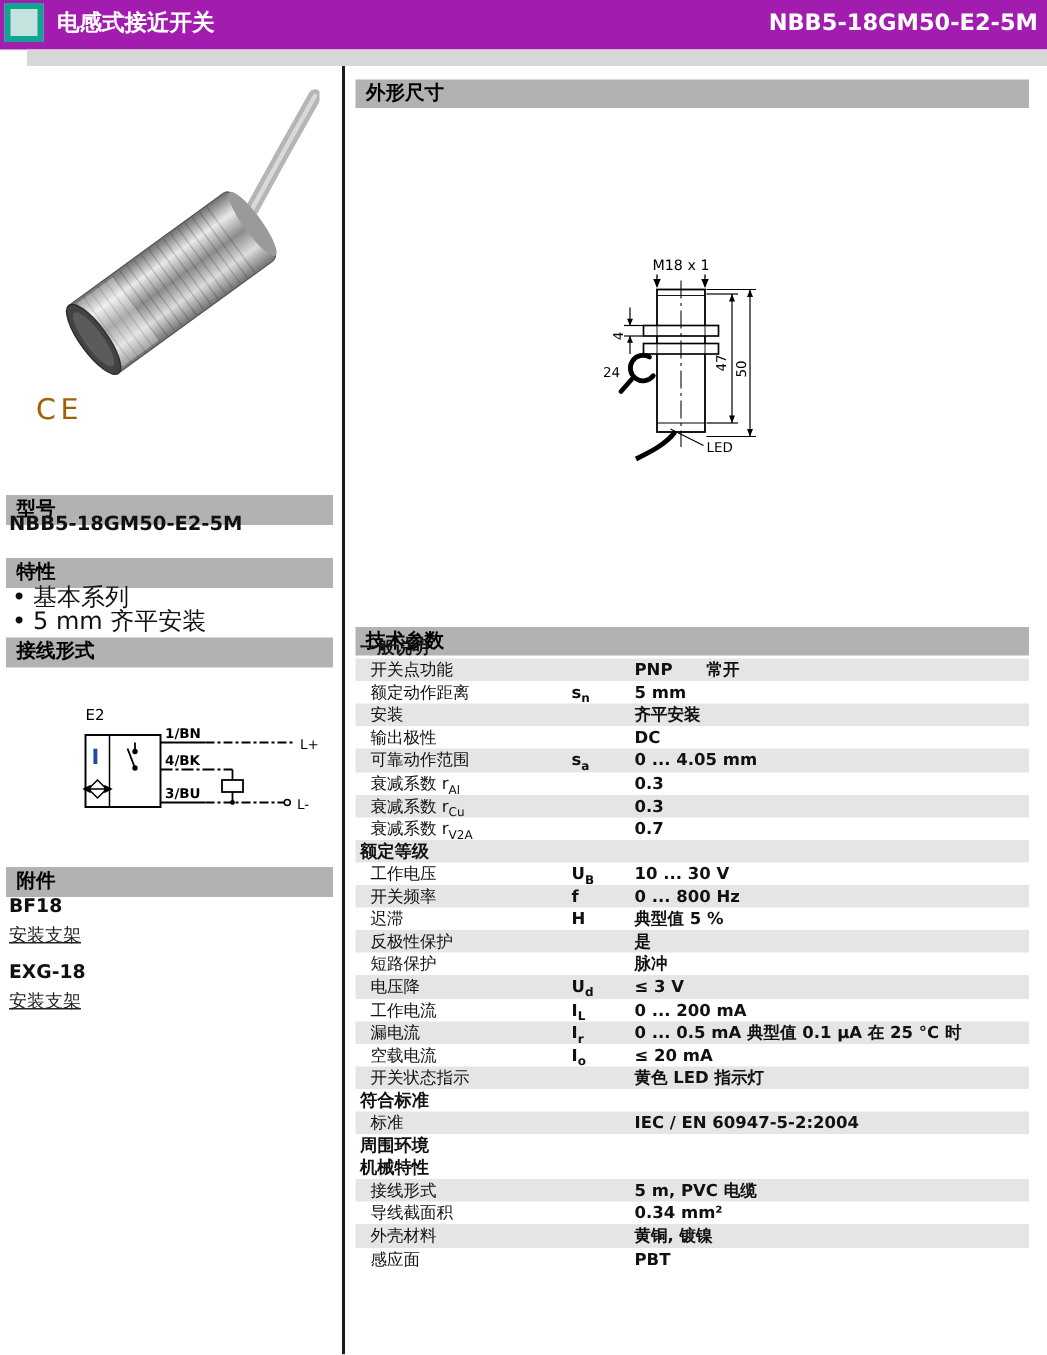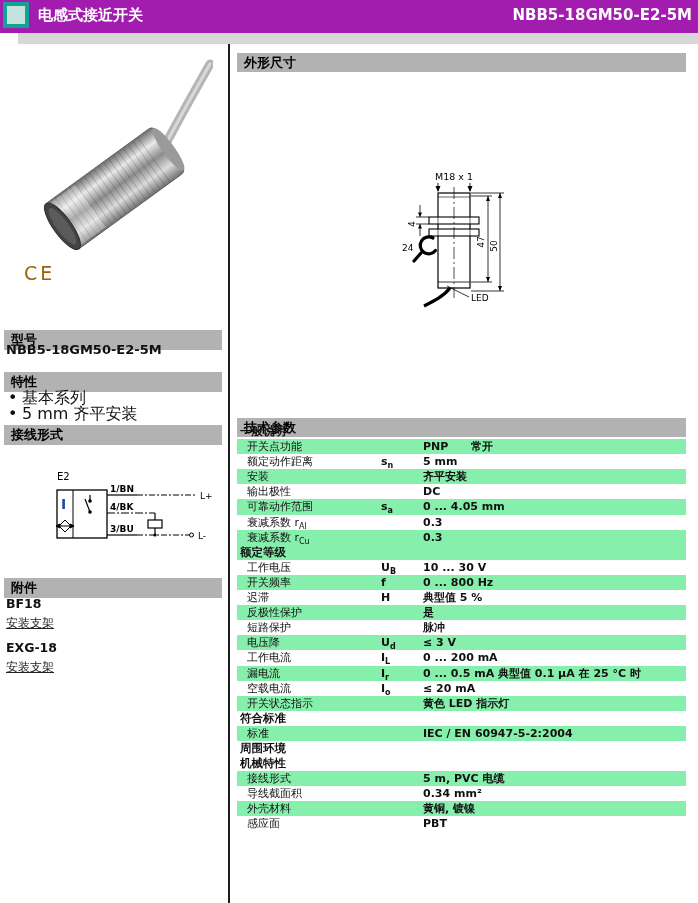--- a/index.html
+++ b/index.html
@@ -29,21 +29,21 @@
   .features li::before{content:"•";position:absolute;left:0;top:0;}
   .wiring{position:absolute;left:42px;top:418px;}
   .accs{position:absolute;left:6px;top:552px;}
   .acc-name{font-size:12.5px;font-weight:700;margin-bottom:4px;}
   .acc-desc{font-size:12px;color:#222;margin-bottom:8px;text-decoration:underline;}
   
   .bar-dims{top:9px;} .bar-tech{top:374px;}
   .drawing{position:absolute;left:150px;top:90px;}
   .tech-table{position:absolute;left:7px;top:380px;width:449px;}
   .trow{position:relative;height:15.1px;font-size:11px;line-height:15px;white-space:nowrap;}
-  .trow.alt{background:#86efac;}
+  .trow.alt{background:#e5e5e5;}
   .trow .lbl{position:absolute;left:10px;}
   .trow.sect .lbl{left:3px;font-weight:700;font-size:11.5px;}
   .trow .sym{position:absolute;left:144px;font-weight:600;}
   .trow .val{position:absolute;left:186px;font-weight:600;}
   .trow .val2{position:absolute;left:234px;font-weight:600;}
   .trow sub{font-size:8px;line-height:0;}
   svg text{font-family:"DejaVu Sans","Liberation Sans",sans-serif;}
 </style>
 </head>
 <body>
@@ -250,20 +250,24 @@
           <span class="val">0 ... 4.05 mm</span>
         </div>
         <div class="trow">
           <span class="lbl">衰减系数 r<sub>Al</sub></span>
           <span class="val">0.3</span>
         </div>
         <div class="trow alt">
           <span class="lbl">衰减系数 r<sub>Cu</sub></span>
           <span class="val">0.3</span>
         </div>
+        <div class="trow">
+          <span class="lbl">衰减系数 r<sub>V2A</sub></span>
+          <span class="val">0.7</span>
+        </div>
         <div class="trow alt sect">
           <span class="lbl">额定等级</span>
         </div>
         <div class="trow">
           <span class="lbl">工作电压</span>
           <span class="sym">U<sub>B</sub></span>
           <span class="val">10 ... 30 V</span>
         </div>
         <div class="trow alt">
           <span class="lbl">开关频率</span>

